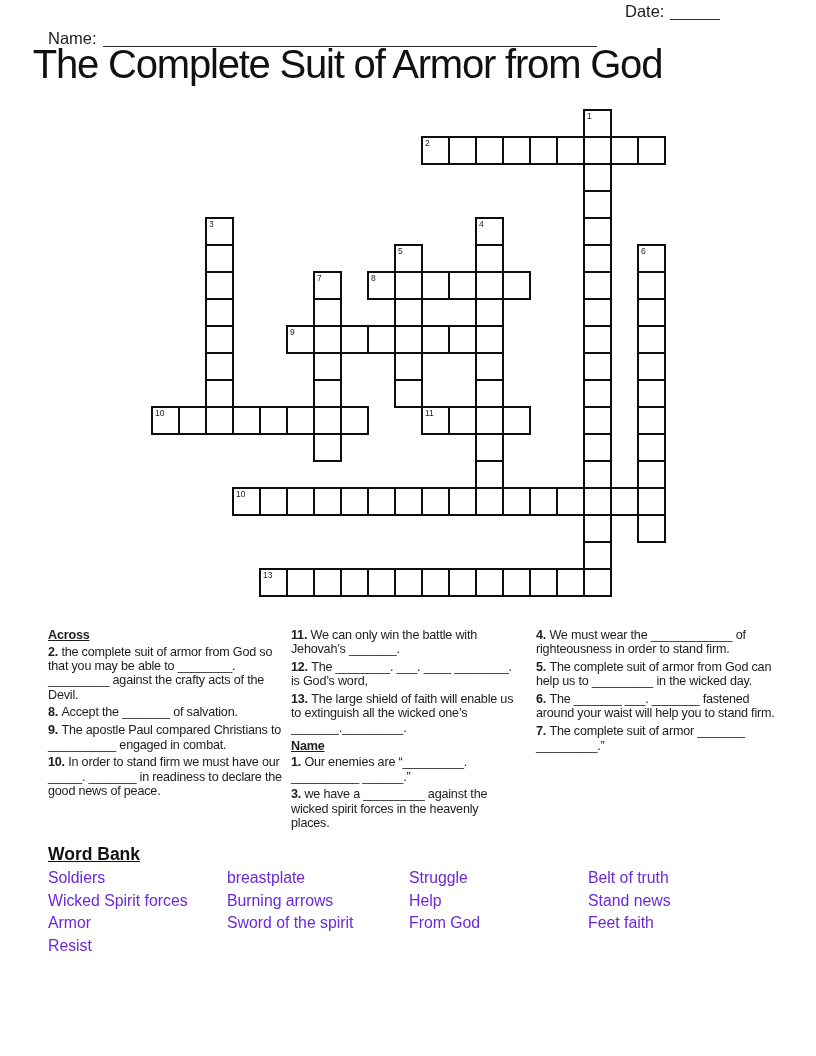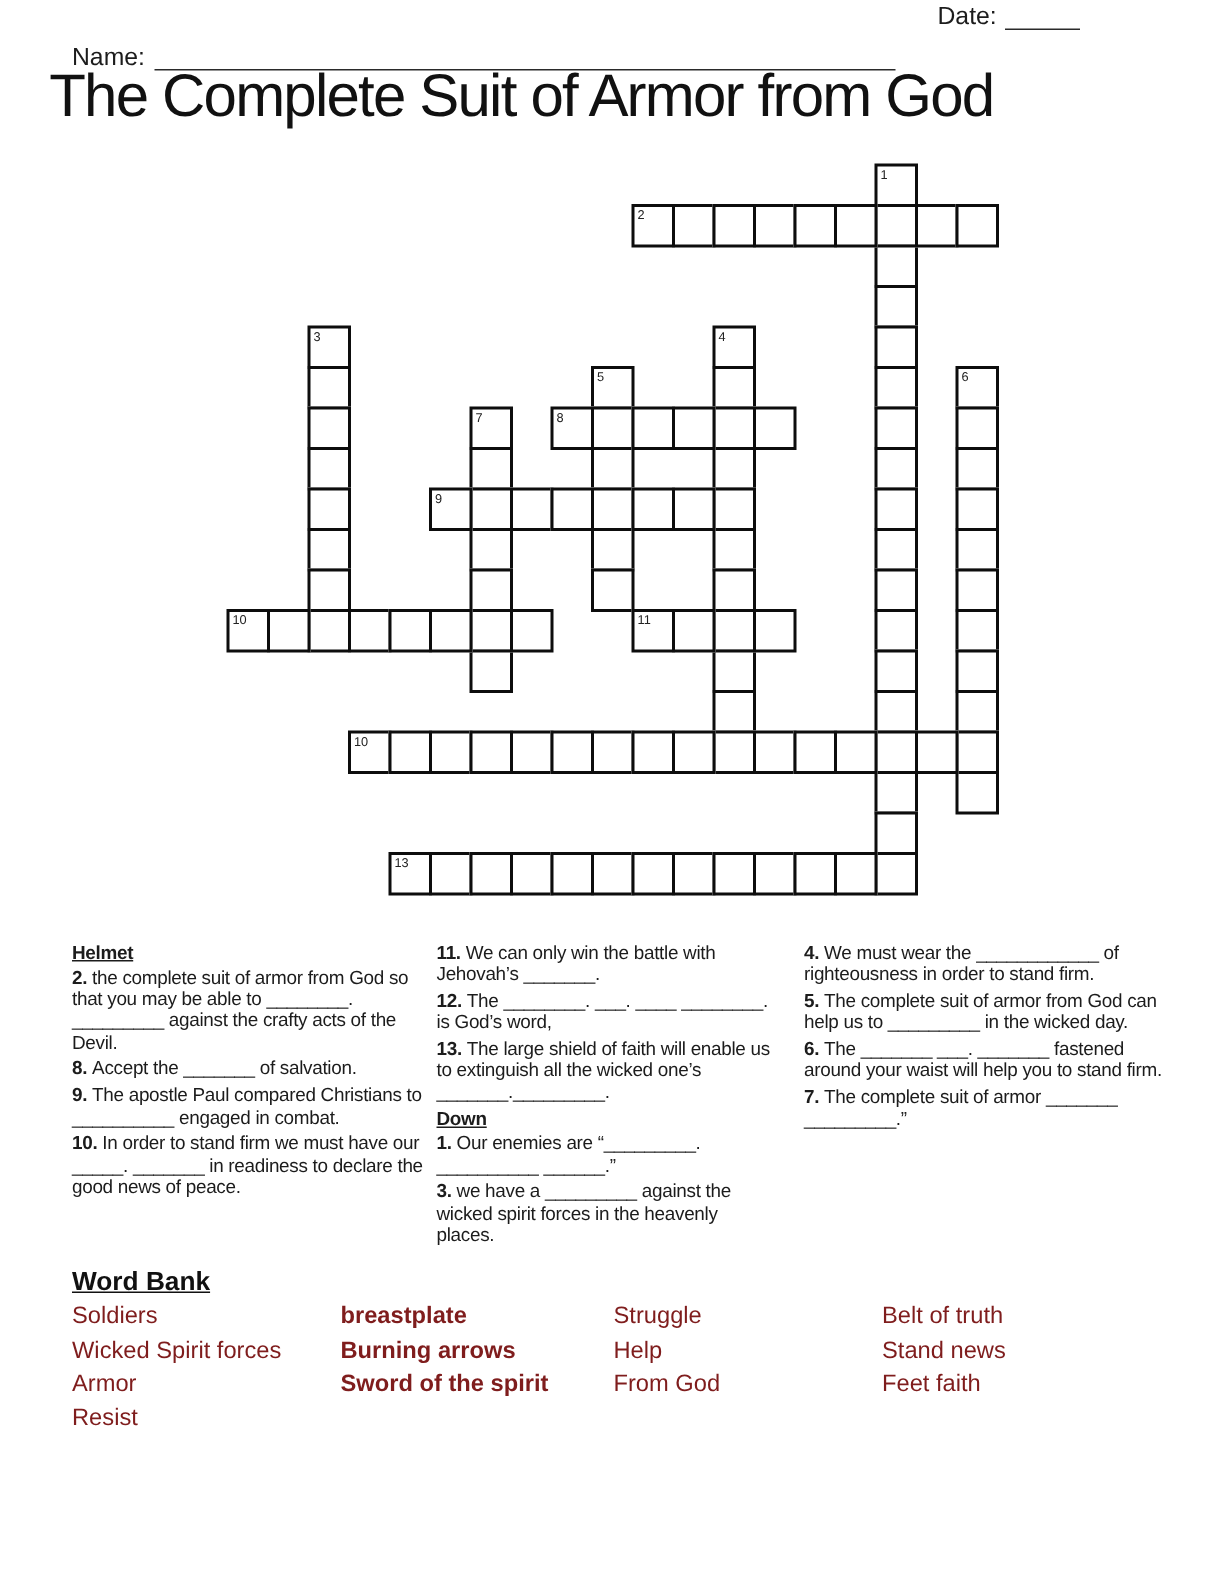--- a/index.html
+++ b/index.html
@@ -38,23 +38,23 @@
   .clue-col-2 { left:291px; width:227px; }
   .clue-col-3 { left:536px; width:250px; }
   .clue { margin:0 0 3.5px 0; }
   .clue b { font-weight:700; }
   .clue-heading { font-weight:700; text-decoration:underline; margin:0 0 2.5px 0; }
   
   .wb-heading {
     position:absolute; left:48px; top:844px; font-size:17.5px; font-weight:700;
     text-decoration:underline; color:#111;
   }
-  .wb-col { position:absolute; top:867px; font-size:15.8px; line-height:22.6px; color:#7f1d1d; }
+  .wb-col { position:absolute; top:867px; font-size:15.8px; line-height:22.6px; color:#6d28d9; }
   .wb-col-1 { left:48px; }
-  .wb-col-2 { left:227px;font-weight:bold; }
+  .wb-col-2 { left:227px; }
   .wb-col-3 { left:409px; }
   .wb-col-4 { left:588px; }
 </style>
 </head>
 <body>
 
 <div class="page">
 
   <div class="hdr-field name-field">
     <span class="hdr-label">Name:</span>
@@ -203,31 +203,31 @@
       <div class="cell" style="left: 243px; top: 459px;"></div>
       <div class="cell" style="left: 270px; top: 459px;"></div>
       <div class="cell" style="left: 297px; top: 459px;"></div>
       <div class="cell" style="left: 324px; top: 459px;"></div>
       <div class="cell" style="left: 351px; top: 459px;"></div>
       <div class="cell" style="left: 378px; top: 459px;"></div>
       <div class="cell" style="left: 405px; top: 459px;"></div>
     </div>
 
   <div class="clue-col clue-col-1">
-      <div class="clue-heading">Helmet</div>
+      <div class="clue-heading">Across</div>
       <div class="clue"><b>2. </b>the complete suit of armor from God so that you may be able to ________. _________ against the crafty acts of the Devil.</div>
       <div class="clue"><b>8. </b>Accept the _______ of salvation.</div>
       <div class="clue"><b>9. </b>The apostle Paul compared Christians to __________ engaged in combat.</div>
       <div class="clue"><b>10. </b>In order to stand firm we must have our _____. _______ in readiness to declare the good news of peace.</div>
     </div>
   <div class="clue-col clue-col-2">
       <div class="clue"><b>11. </b>We can only win the battle with Jehovah’s _______.</div>
       <div class="clue"><b>12. </b>The ________. ___. ____ ________. is God’s word,</div>
       <div class="clue"><b>13. </b>The large shield of faith will enable us to extinguish all the wicked one’s _______._________.</div>
-      <div class="clue-heading">Down</div>
+      <div class="clue-heading">Name</div>
       <div class="clue"><b>1. </b>Our enemies are “_________. __________ ______.”</div>
       <div class="clue"><b>3. </b>we have a _________ against the wicked spirit forces in the heavenly places.</div>
     </div>
   <div class="clue-col clue-col-3">
       <div class="clue"><b>4. </b>We must wear the ____________ of righteousness in order to stand firm.</div>
       <div class="clue"><b>5. </b>The complete suit of armor from God can help us to _________ in the wicked day.</div>
       <div class="clue"><b>6. </b>The _______ ___. _______ fastened around your waist will help you to stand firm.</div>
       <div class="clue"><b>7. </b>The complete suit of armor _______ _________.”</div>
     </div>
 

